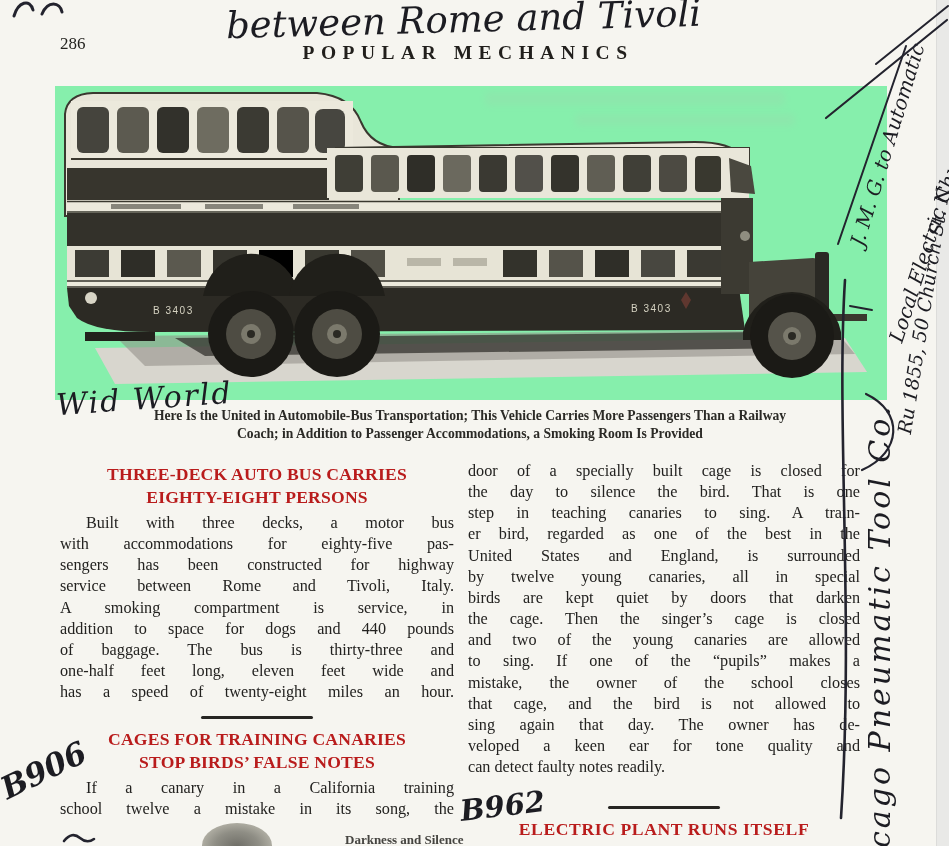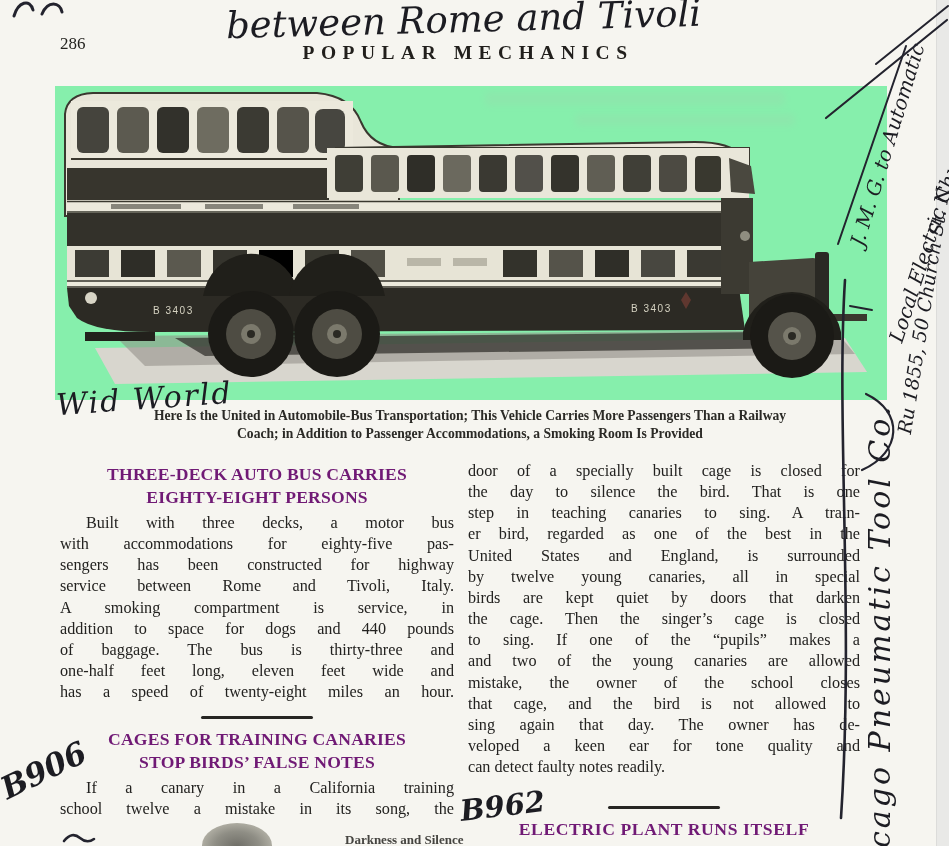--- a/index.html
+++ b/index.html
@@ -12,21 +12,21 @@
   .pagenum{position:absolute;left:60px;top:34px;font-size:17px;color:#24231f;}
   .masthead{position:absolute;left:0;top:42px;width:936px;text-align:center;font-weight:bold;
             font-size:19.5px;letter-spacing:6.5px;color:#211f1c;}
   .caption{position:absolute;left:52px;top:407px;width:836px;text-align:center;font-weight:bold;
            font-size:13.6px;line-height:18px;color:#2b2a26;}
   .col{position:absolute;width:394px;font-size:16.2px;line-height:21.15px;color:#232220;}
   .tline{text-align:justify;text-align-last:justify;}
   .tline.ragged{text-align-last:left;}
   .tline.indent{text-indent:26px;}
   .colhead{font-weight:bold;text-align:center;font-size:17.6px;line-height:22.5px;
-           letter-spacing:.2px;color:#701a75;}
+           letter-spacing:.2px;color:#b91c1c;}
   .rule{height:2.6px;background:#262522;width:112px;margin:0 auto;border-radius:2px;}
   .partial-cap{position:absolute;left:345px;top:832px;font-weight:bold;font-size:13px;color:#454440;}
 
   
   .hw{font-family:"DejaVu Serif",serif;font-style:italic;color:#1c1c22;white-space:nowrap;}
   .hw-top{position:absolute;left:226px;top:-2px;font-size:37px;transform:rotate(-1.5deg);}
   .hw-credit{position:absolute;left:56px;top:381px;font-size:30px;transform:rotate(-4deg);letter-spacing:2px;}
   .hw-b906{position:absolute;left:-2px;top:752px;font-size:31px;transform:rotate(-26deg);font-weight:bold;}
   .hw-b962{position:absolute;left:460px;top:789px;font-size:29px;transform:rotate(-7deg);font-weight:bold;}
   .hw-m1{position:absolute;left:845px;top:242px;font-size:20px;transform:rotate(-73deg);transform-origin:0 0;}
@@ -207,22 +207,22 @@
 
 <div class="col" style="left:468px;top:461px;width:392px;">
     <div class="tline">door of a specially built cage is closed for</div>
     <div class="tline">the day to silence the bird. That is one</div>
     <div class="tline">step in teaching canaries to sing. A train-</div>
     <div class="tline">er bird, regarded as one of the best in the</div>
     <div class="tline">United States and England, is surrounded</div>
     <div class="tline">by twelve young canaries, all in special</div>
     <div class="tline">birds are kept quiet by doors that darken</div>
     <div class="tline">the cage. Then the singer’s cage is closed</div>
+    <div class="tline">and two of the young canaries are allowed</div>
     <div class="tline">to sing. If one of the “pupils” makes a</div>
-    <div class="tline">and two of the young canaries are allowed</div>
     <div class="tline">mistake, the owner of the school closes</div>
     <div class="tline">that cage, and the bird is not allowed to</div>
     <div class="tline">sing again that day. The owner has de-</div>
     <div class="tline">veloped a keen ear for tone quality and</div>
     <div class="tline ragged">can detect faulty notes readily.</div>
   </div>
 <div class="hw hw-b962">B962</div>
 <div class="col" style="left:468px;top:806px;width:392px;">
     <div class="rule"></div>
   </div>

